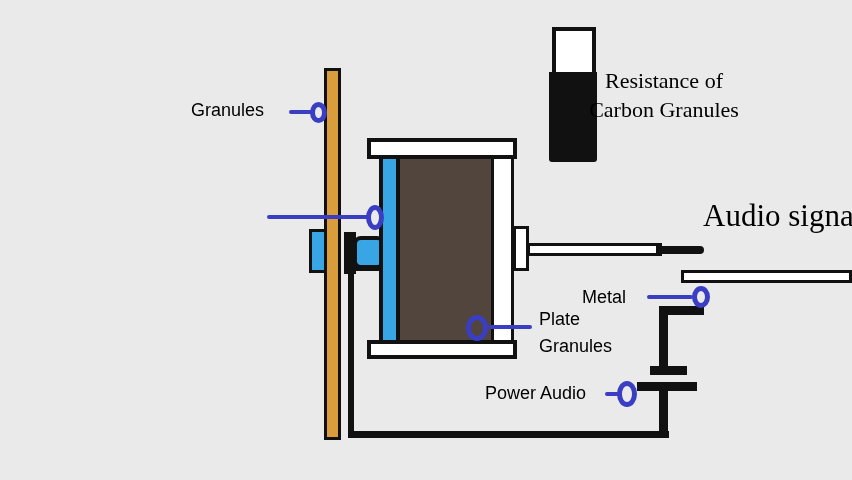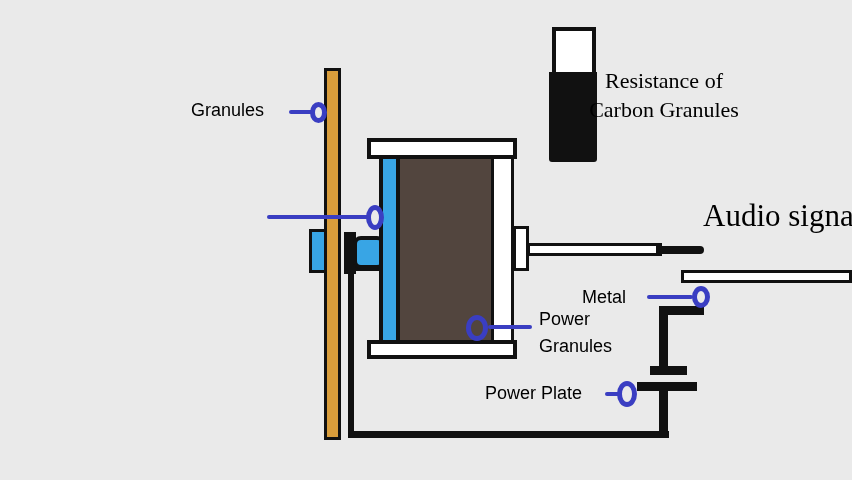--- a/index.html
+++ b/index.html
@@ -78,23 +78,23 @@
     <span>Carbon Granules</span>
   </div>
 
   <div class="abs label serif" style="left:703px;top:199px;font-size:31px;line-height:34px;">Audio signal</div>
 
   <div class="abs label" style="left:582px;top:287px;">Metal</div>
   <div class="abs pointer-line" style="left:647px;top:295px;width:46px;height:4px;"></div>
   <div class="abs marker" style="left:692px;top:286px;width:18px;height:22px;"></div>
 
   <div class="abs label" style="left:539px;top:306px;line-height:27px;">
-    <span>Power</span><br>
+    <span>Plate</span><br>
     <span>Granules</span>
   </div>
   <div class="abs pointer-line" style="left:488px;top:325px;width:44px;height:4px;"></div>
   <div class="abs marker" style="left:466px;top:315px;width:22px;height:26px;"></div>
 
-  <div class="abs label" style="left:485px;top:383px;">Power Plate</div>
+  <div class="abs label" style="left:485px;top:383px;">Power Audio</div>
   <div class="abs pointer-line" style="left:605px;top:392px;width:15px;height:4px;"></div>
   <div class="abs marker" style="left:617px;top:381px;width:20px;height:26px;"></div>
 
 </div>
 
 </body></html>

